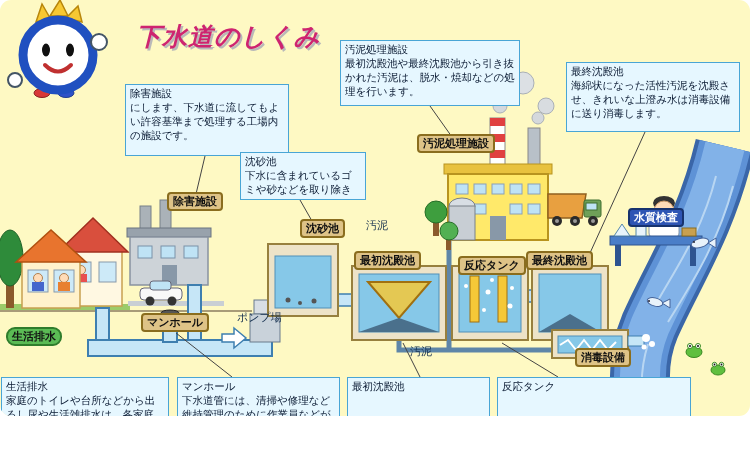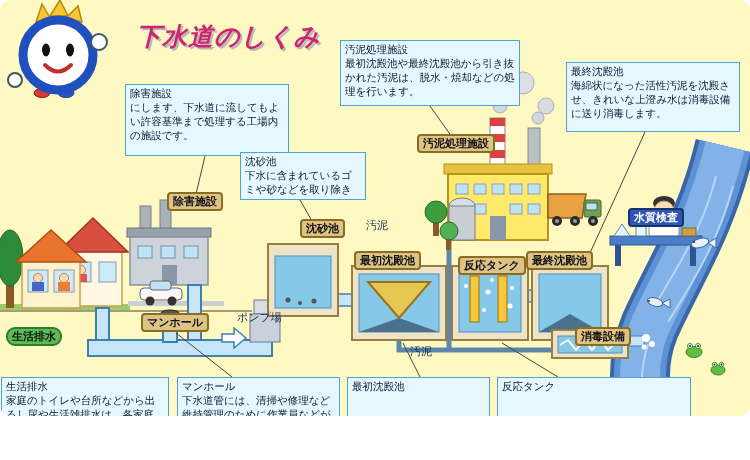--- a/index.html
+++ b/index.html
@@ -302,17 +302,17 @@
   <div class="tag tag-green" style="left:6px;top:327px;">生活排水</div>
   <div class="tag" style="left:167px;top:192px;">除害施設</div>
   <div class="tag" style="left:300px;top:219px;">沈砂池</div>
   <div class="tag" style="left:141px;top:313px;">マンホール</div>
   <div class="plain" style="left:237px;top:310px;text-align:center;">ポンプ場</div>
   <div class="tag" style="left:354px;top:251px;">最初沈殿池</div>
   <div class="tag" style="left:458px;top:256px;">反応タンク</div>
   <div class="tag" style="left:526px;top:251px;">最終沈殿池</div>
   <div class="tag" style="left:417px;top:134px;">汚泥処理施設</div>
   <div class="tag tag-blue" style="left:628px;top:168px;margin-top:40px;">水質検査</div>
-  <div class="tag" style="left:575px;top:327px;">消毒設備</div>
+  <div class="tag" style="left:575px;top:348px;">消毒設備</div>
   <div class="plain" style="left:366px;top:218px;">汚泥</div>
   <div class="plain" style="left:410px;top:344px;">汚泥</div>
 
 </div>
 
 </body></html>

